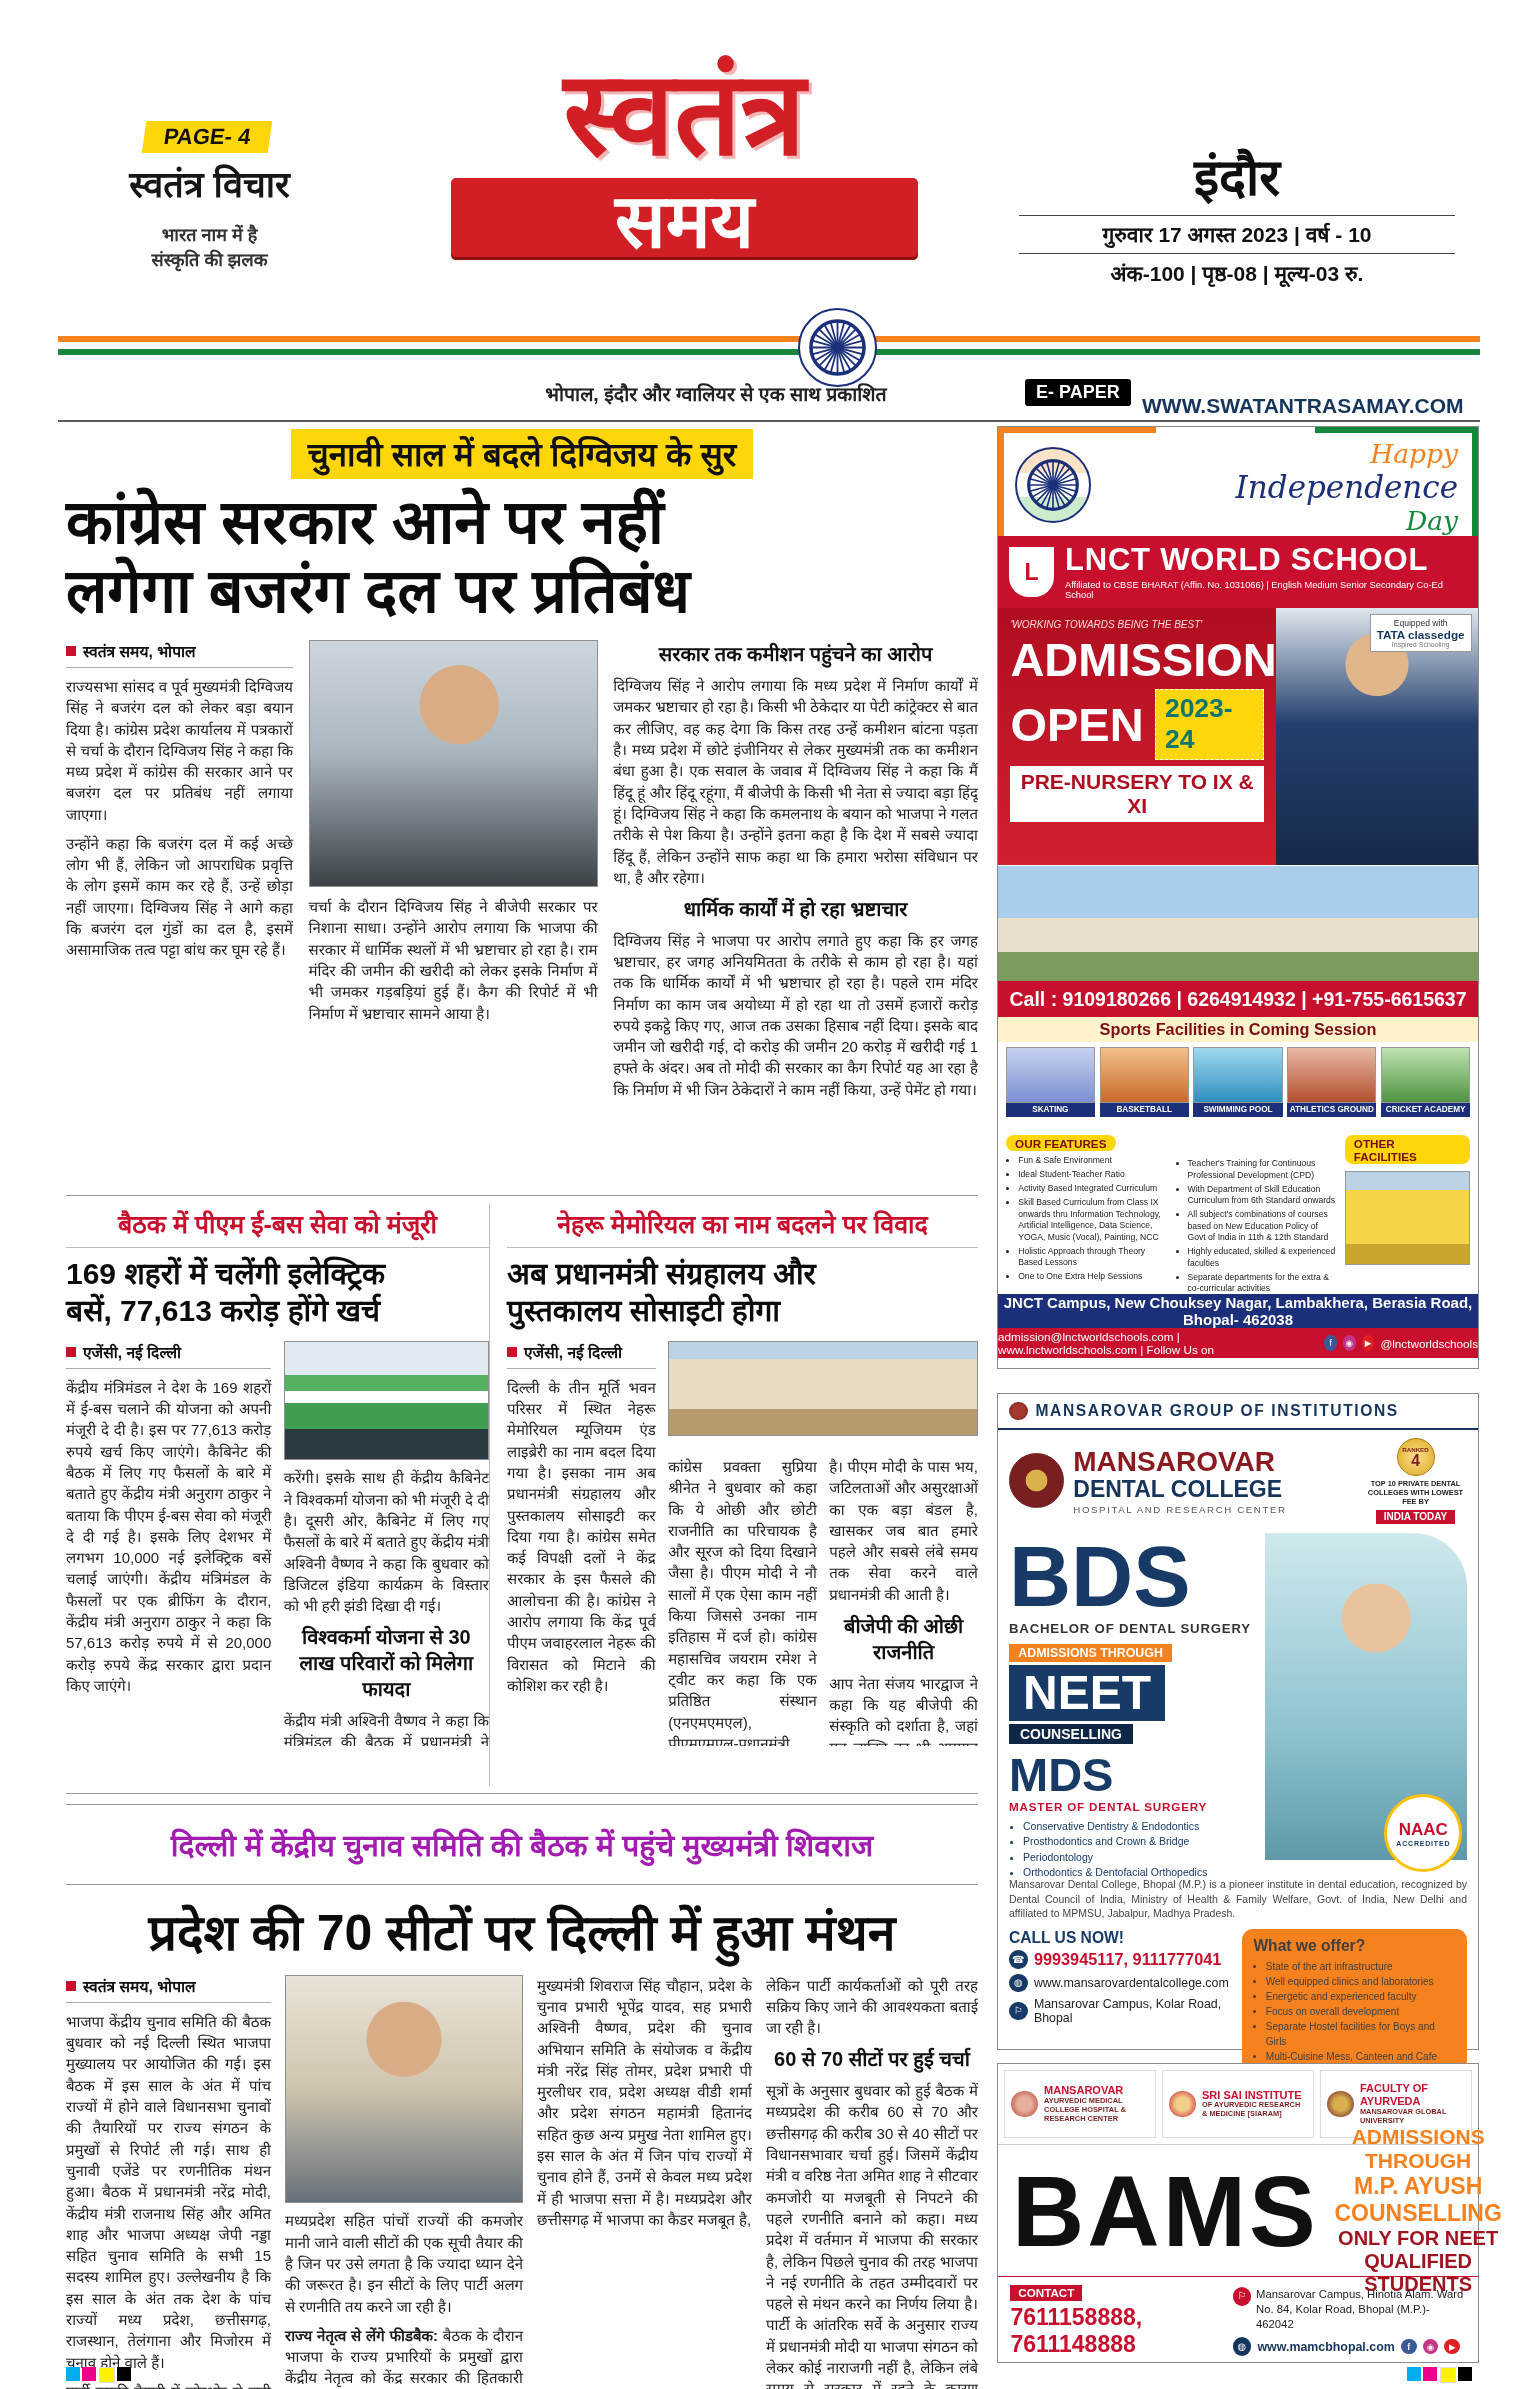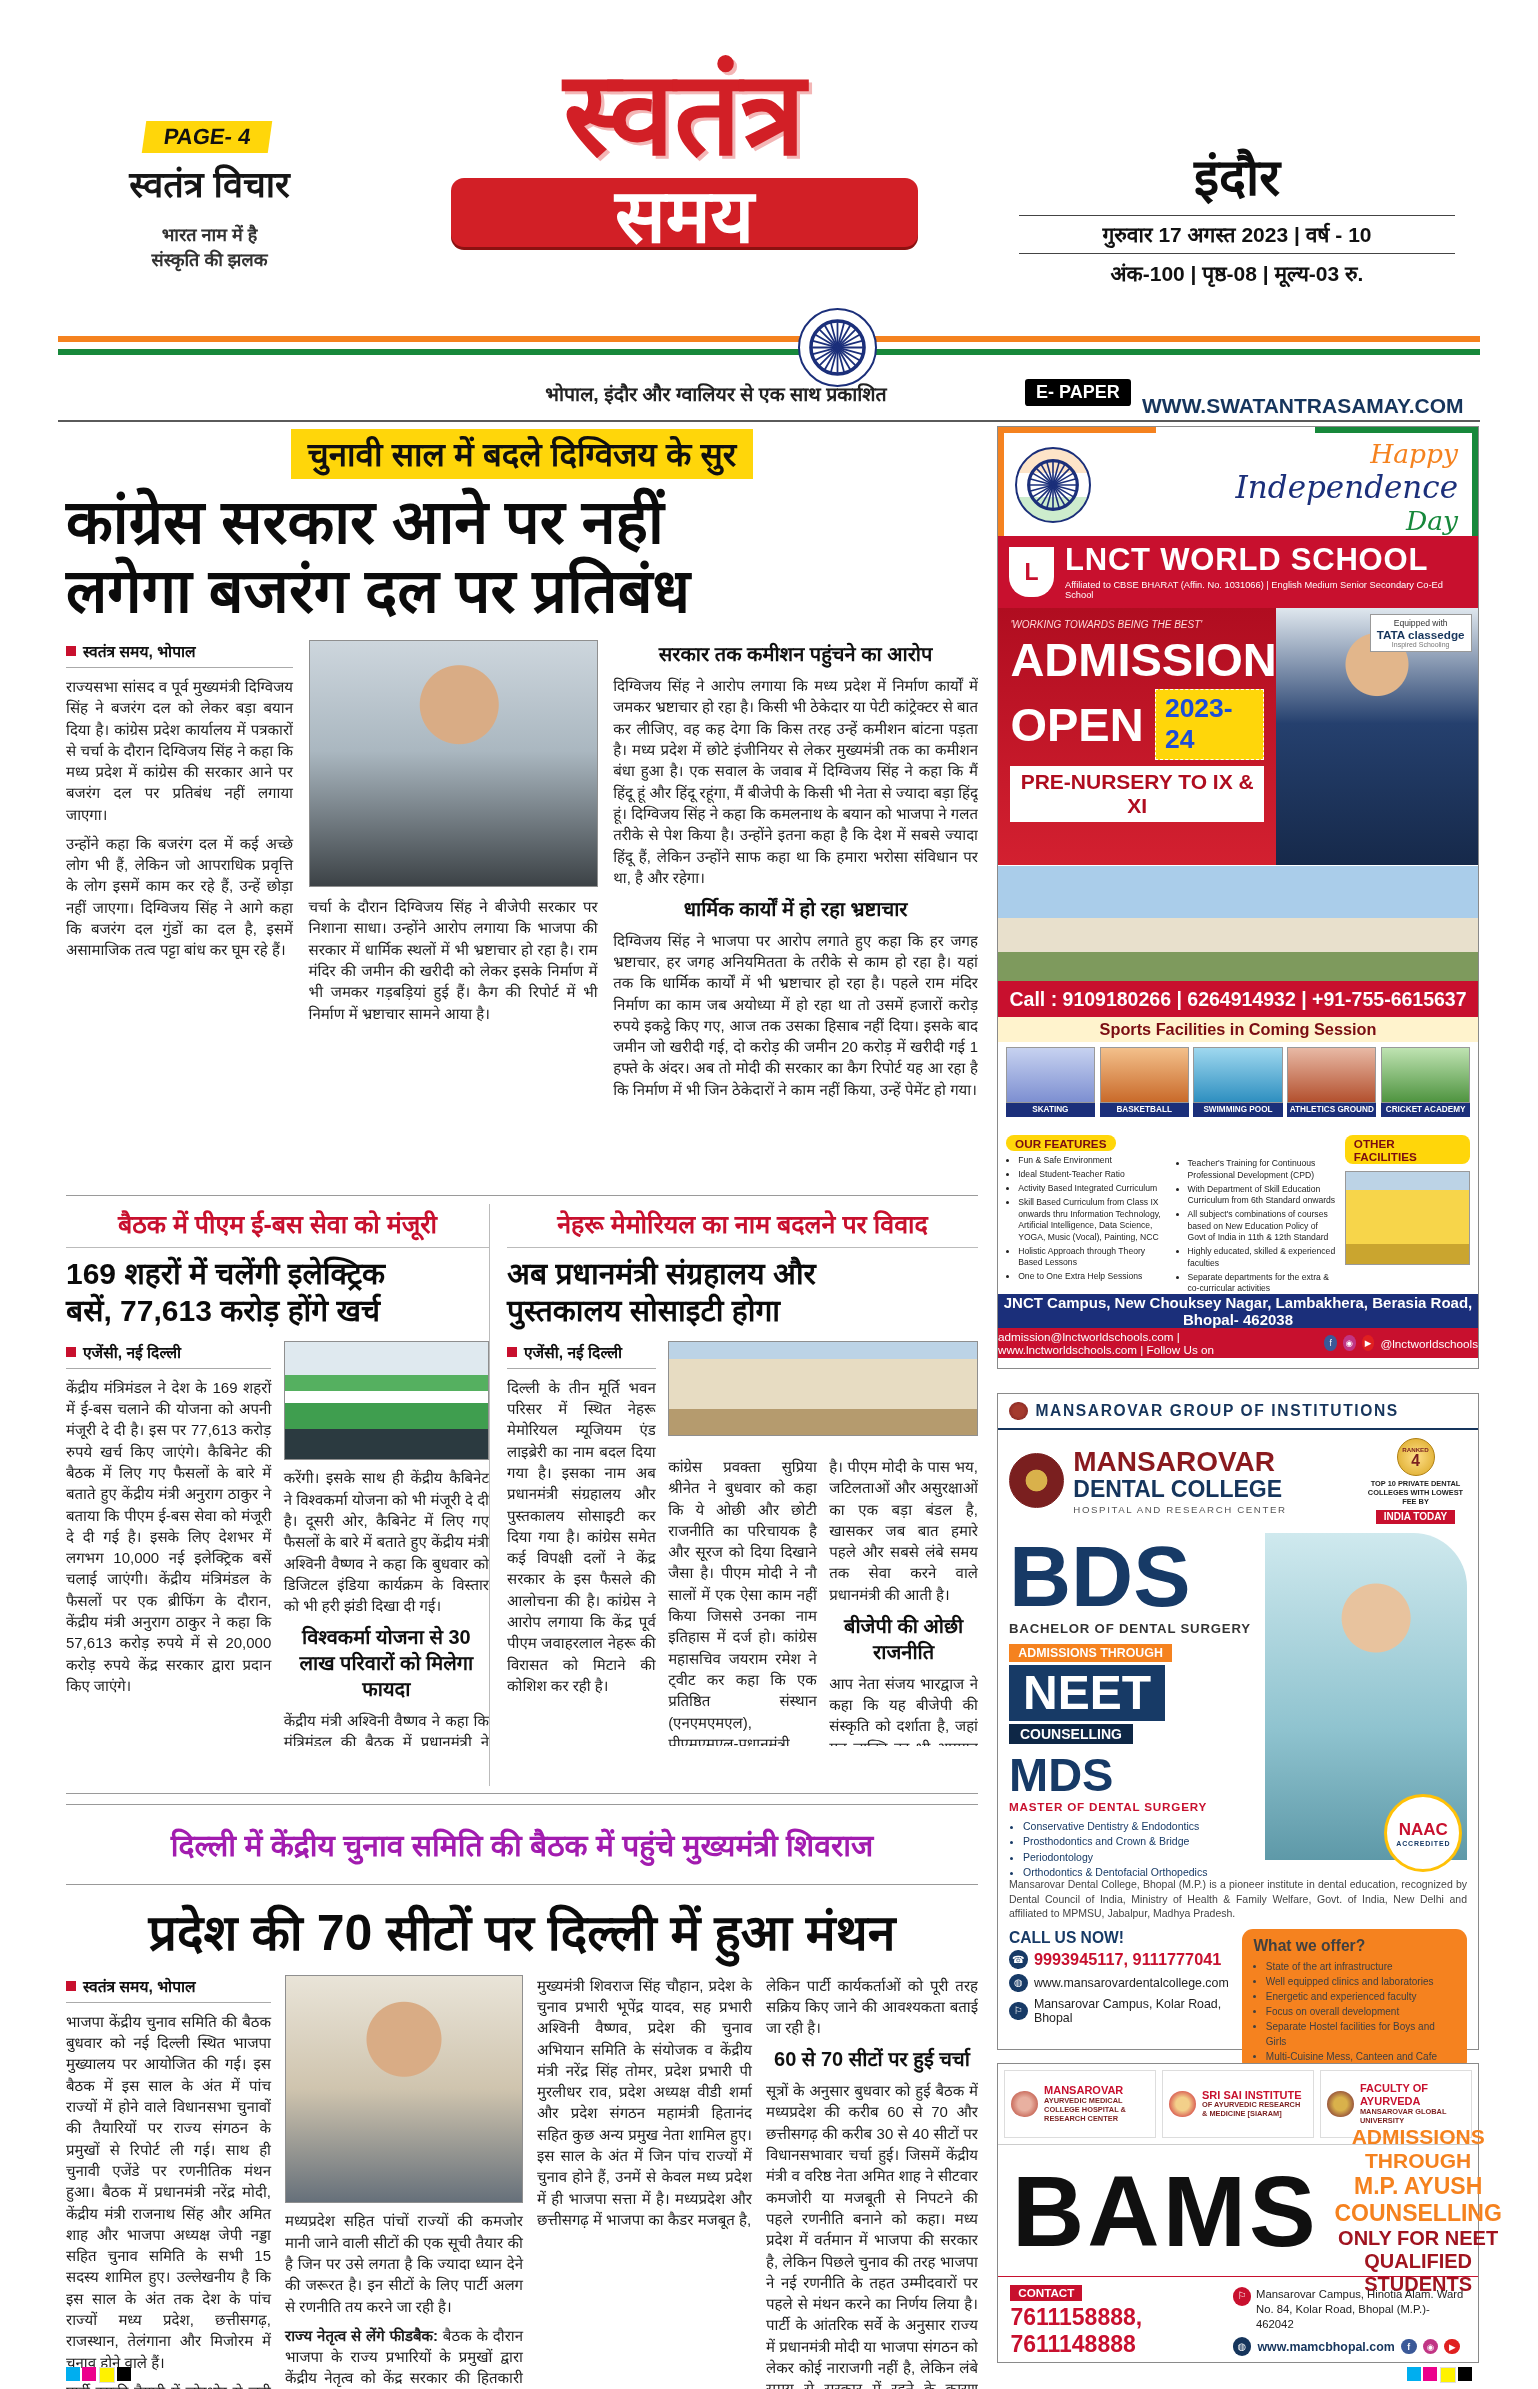--- a/index.html
+++ b/index.html
@@ -9,21 +9,21 @@
   
   .pg-badge{position:absolute;left:144px;top:121px;background:#ffd60a;color:#111;
             font-weight:bold;font-size:22px;padding:3.1px 20px;transform:skewX(-8deg);}
   .pg-left-title{position:absolute;left:93px;top:159px;width:233px;text-align:center;
                  font-size:36px;font-weight:bold;color:#161616;}
   .pg-tagline{position:absolute;left:93px;top:223px;width:233px;text-align:center;
               font-size:18px;font-weight:bold;color:#333;line-height:1.4;}
   .masthead{position:absolute;left:424px;top:54px;width:521px;text-align:center;}
   .masthead-top{font-size:117px;line-height:1.02;font-weight:bold;color:#d21f26;
                 text-shadow:3.1px 3.1px 0 #f3b6b6;}
-  .masthead-bottom{margin:4.7px auto 0;background:#d21f26;border-radius:13px;width:467px;height:69px;
+  .masthead-bottom{margin:4.7px auto 0;background:#d21f26;border-radius:5px;width:467px;height:79px;
                    display:flex;align-items:center;justify-content:center;
                    font-size:75px;font-weight:bold;color:#fff;box-shadow:0 3.1px 0 #8c1111;}
   .edition-block{position:absolute;left:1019px;top:140px;width:436px;text-align:center;}
   .ed-name{font-size:51px;font-weight:bold;color:#0e0e0e;padding-bottom:4.7px;border-bottom:1.6px solid #444;}
   .ed-line1{font-size:21px;font-weight:bold;padding:4.7px 0;border-bottom:1.6px solid #444;}
   .ed-line2{font-size:21px;font-weight:bold;padding:4.7px 0;}
   .flag-lines{position:absolute;left:58px;top:336px;width:1422px;height:22px;}
   .line-saffron{position:absolute;left:0;right:0;top:0;height:6.2px;background:#f5821f;}
   .line-green{position:absolute;left:0;right:0;top:13.2px;height:6.2px;background:#17883b;}
   .emblem{position:absolute;left:798px;top:308px;width:75px;height:75px;border-radius:50%;
@@ -107,21 +107,21 @@
      display:flex;align-items:center;justify-content:center;border-radius:0 0 20px 20px;flex:none;}
   .lnct-name{font-size:31px;font-weight:bold;letter-spacing:0.8px;line-height:1.05;}
   .lnct-affil{font-size:9.3px;margin-top:3.1px;}
   .lnct-main{height:257px;display:flex;}
   .lnct-left{width:58%;background:linear-gradient(180deg,#b00d20,#d32030);color:#fff;
              padding:11px 12.4px;box-sizing:border-box;display:flex;flex-direction:column;gap:6.2px;}
   .lnct-tagline{font-size:10px;font-style:italic;color:#ffd9d9;}
   .lnct-admission{font-size:47px;font-weight:bold;line-height:1;}
   .lnct-open-row{display:flex;align-items:center;gap:11px;}
   .lnct-open{font-size:47px;font-weight:bold;}
-  .lnct-session{background:#ffd60a;color:#1d4ed8;font-weight:bold;font-size:26.5px;padding:3.1px 9.3px;border:1.6px dashed #fff;}
+  .lnct-session{background:#ffd60a;color:#0f766e;font-weight:bold;font-size:26.5px;padding:3.1px 9.3px;border:1.6px dashed #fff;}
   .lnct-classes{font-size:21px;font-weight:bold;background:#fff;color:#b00d20;text-align:center;padding:3.9px 3.1px;}
   .lnct-streams{background:#0c8a44;color:#fff;font-weight:bold;font-size:18.7px;text-align:center;padding:6.2px 3.1px;line-height:1.3;}
   .lnct-right{width:42%;position:relative;}
   .photo-student{position:absolute;inset:0;
      background:radial-gradient(circle at 50% 22%, #e2b68b 0 31px, rgba(0,0,0,0) 32px),
                 linear-gradient(180deg,#dfe7ee 0%,#25406e 45%,#16294a 100%);}
   .tata-box{position:absolute;right:6.2px;top:6.2px;background:#fff;border:0.8px solid #999;
             padding:3.1px 6.2px;text-align:center;z-index:2;}
   .tata-1{font-size:8.6px;color:#333;}
   .tata-2{font-size:11.7px;font-weight:bold;color:#16355c;}

